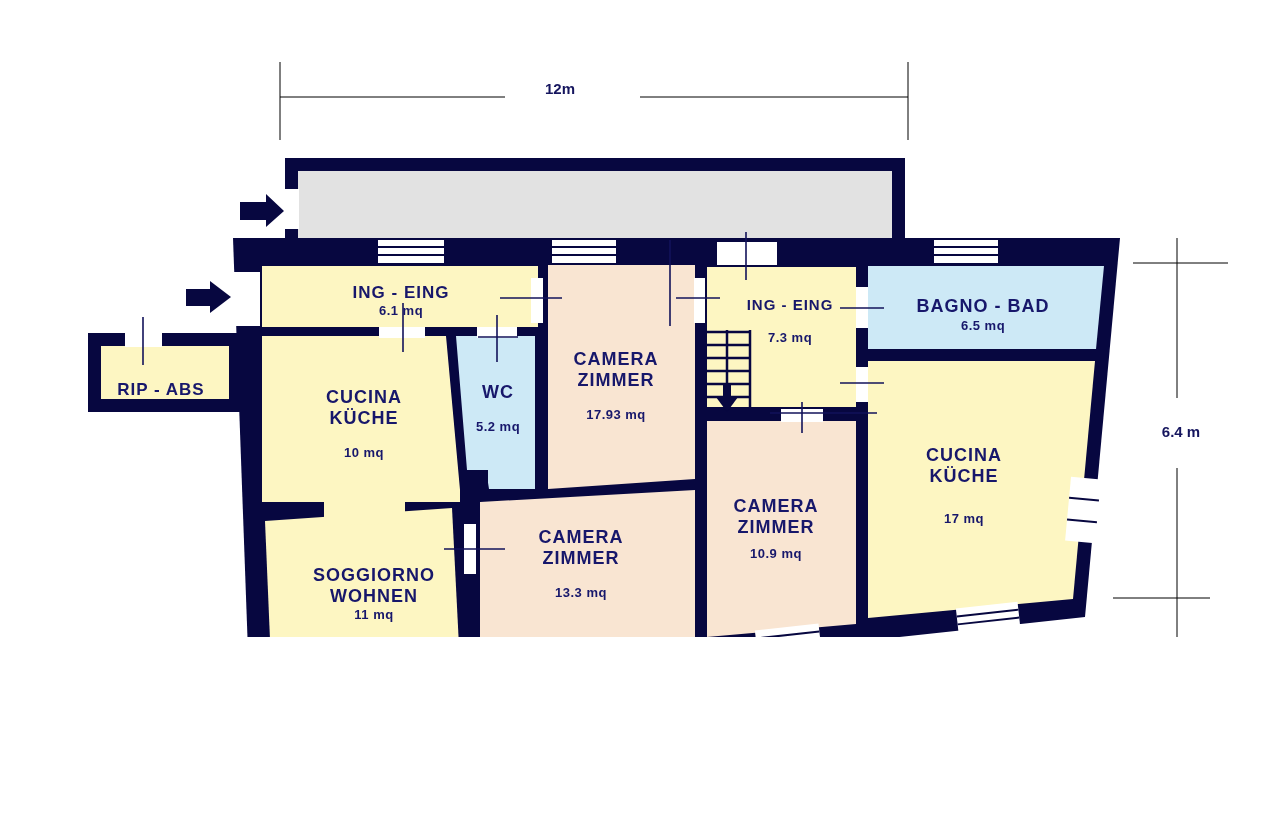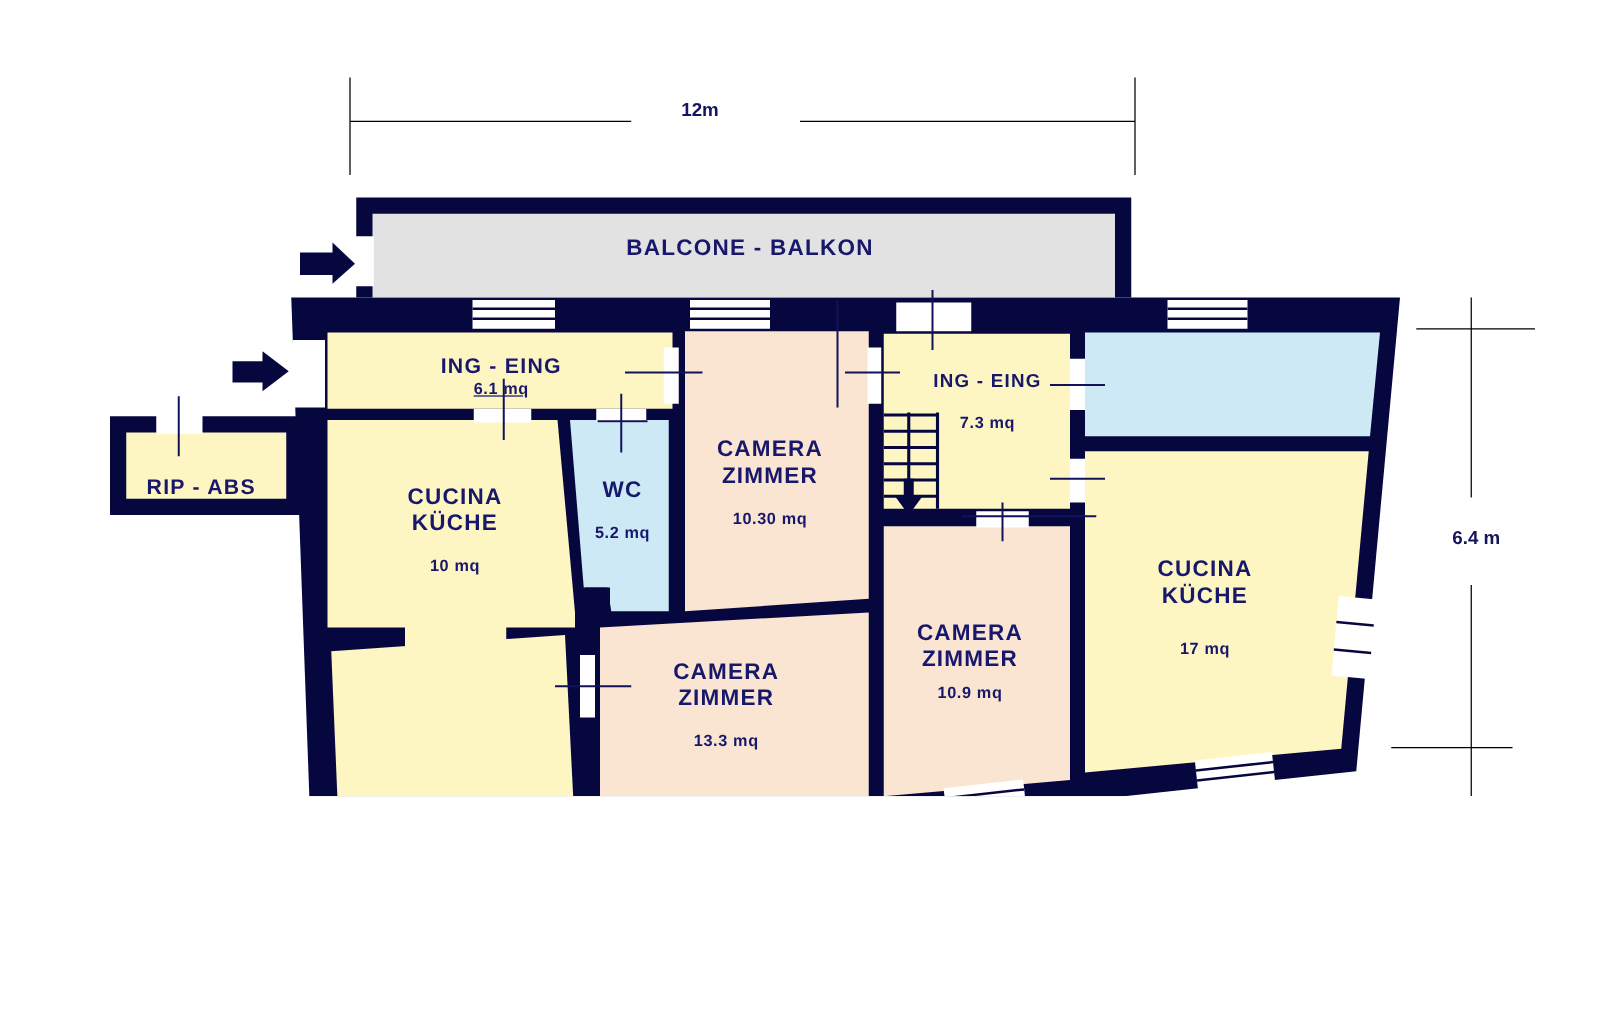--- a/index.html
+++ b/index.html
@@ -151,68 +151,74 @@
   </g>
 
   <polygon points="240,202 266,202 266,194 284,211 266,227 266,220 240,220" fill="#070740"></polygon>
   <polygon points="186,289 210,289 210,281 231,297 210,313 210,306 186,306" fill="#070740"></polygon>
 </svg>
 
   <div class="dim" style="left:560px;top:88px;">12m</div>
   <div class="dim" style="left:630px;top:743px;">14 m</div>
   <div class="dim" style="left:1181px;top:431px;">6.4 m</div>
 
-  <div class="lbl" style="left:600px;top:199px;">
-    <div class="t">BALCONE - BALKON</div>
-  </div>
 
   <div class="lbl" style="left:401px;top:301px;">
     <div class="t" style="font-size:17px;">ING - EING</div>
-    <div class="a" style="margin-top:0;text-decoration:underline;">6.1 mq</div>
+    <div class="a" style="margin-top:0;">6.1 mq</div>
   </div>
 
   <div class="lbl" style="left:161px;top:376px;">
     <div class="t" style="font-size:17px;margin-top:28px;">RIP - ABS</div>
   </div>
 
   <div class="lbl" style="left:364px;top:424px;">
     <div class="t">CUCINA</div>
     <div class="t">KÜCHE</div>
     <div class="a">10 mq</div>
   </div>
 
   <div class="lbl" style="left:498px;top:408px;">
     <div class="t">WC</div>
     <div class="a">5.2 mq</div>
   </div>
 
   <div class="lbl" style="left:616px;top:386px;">
     <div class="t">CAMERA</div>
     <div class="t">ZIMMER</div>
-    <div class="a">10.30 mq</div>
+    <div class="a">17.93 mq</div>
   </div>
 
   <div class="lbl" style="left:790px;top:321px;">
     <div class="t sm">ING - EING</div>
     <div class="a">7.3 mq</div>
   </div>
 
+  <div class="lbl" style="left:983px;top:315px;">
+    <div class="t">BAGNO - BAD</div>
+    <div class="a" style="margin-top:1px;">6.5 mq</div>
+  </div>
 
   <div class="lbl" style="left:964px;top:486px;">
     <div class="t">CUCINA</div>
     <div class="t">KÜCHE</div>
     <div class="a" style="margin-top:24px;">17 mq</div>
   </div>
 
   <div class="lbl" style="left:776px;top:529px;">
     <div class="t">CAMERA</div>
     <div class="t">ZIMMER</div>
     <div class="a" style="margin-top:8px;">10.9 mq</div>
   </div>
 
   <div class="lbl" style="left:581px;top:564px;">
     <div class="t">CAMERA</div>
     <div class="t">ZIMMER</div>
     <div class="a">13.3 mq</div>
   </div>
 
+  <div class="lbl" style="left:374px;top:594px;">
+    <div class="t">SOGGIORNO</div>
+    <div class="t">WOHNEN</div>
+    <div class="a" style="margin-top:0;">11 mq</div>
+  </div>
 
 </div>
 
 </body></html>

